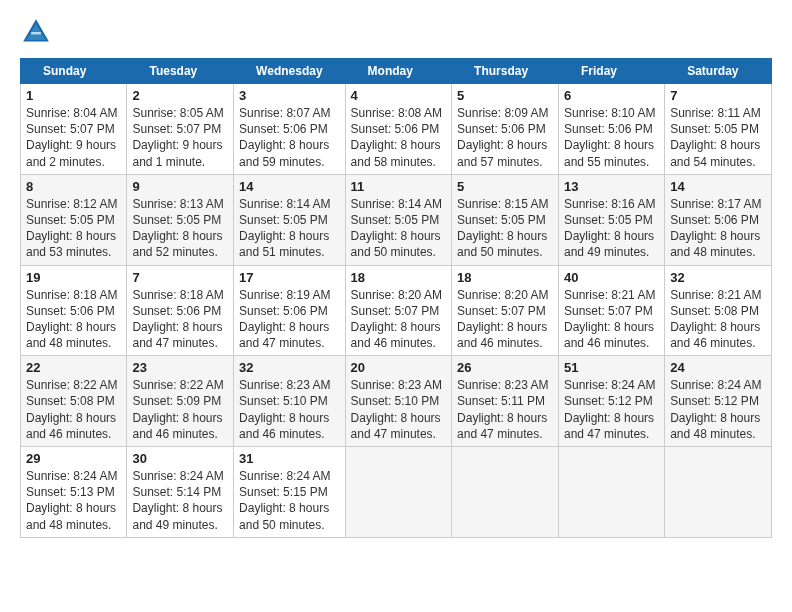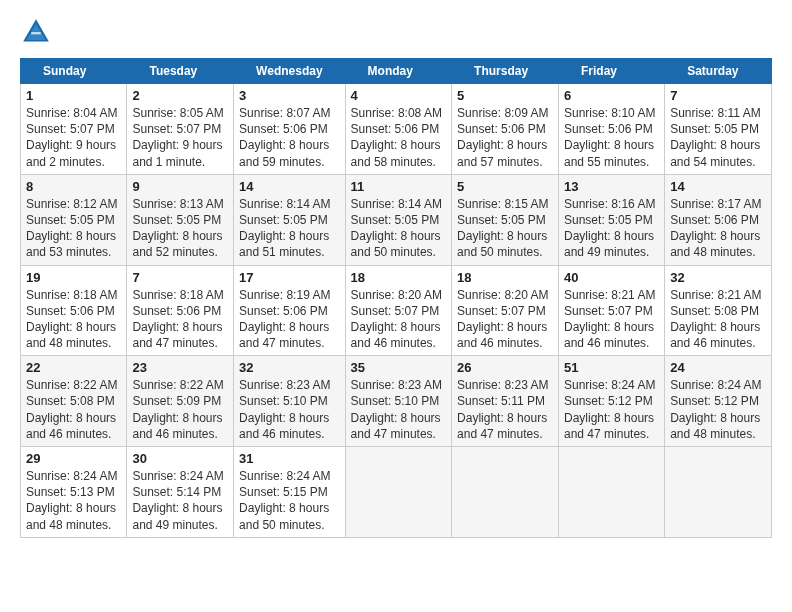--- a/index.html
+++ b/index.html
@@ -235,21 +235,21 @@
           </td>
           <td>
             <span class="day-num">23</span>
             <div class="day-detail">Sunrise: 8:22 AM<br>Sunset: 5:09 PM<br>Daylight: 8 hours and 46 minutes.</div>
           </td>
           <td>
             <span class="day-num">32</span>
             <div class="day-detail">Sunrise: 8:23 AM<br>Sunset: 5:10 PM<br>Daylight: 8 hours and 46 minutes.</div>
           </td>
           <td>
-            <span class="day-num">35</span>
+            <span class="day-num">20</span>
             <div class="day-detail">Sunrise: 8:23 AM<br>Sunset: 5:10 PM<br>Daylight: 8 hours and 47 minutes.</div>
           </td>
           <td>
             <span class="day-num">26</span>
             <div class="day-detail">Sunrise: 8:23 AM<br>Sunset: 5:11 PM<br>Daylight: 8 hours and 47 minutes.</div>
           </td>
           <td>
             <span class="day-num">51</span>
             <div class="day-detail">Sunrise: 8:24 AM<br>Sunset: 5:12 PM<br>Daylight: 8 hours and 47 minutes.</div>
           </td>

